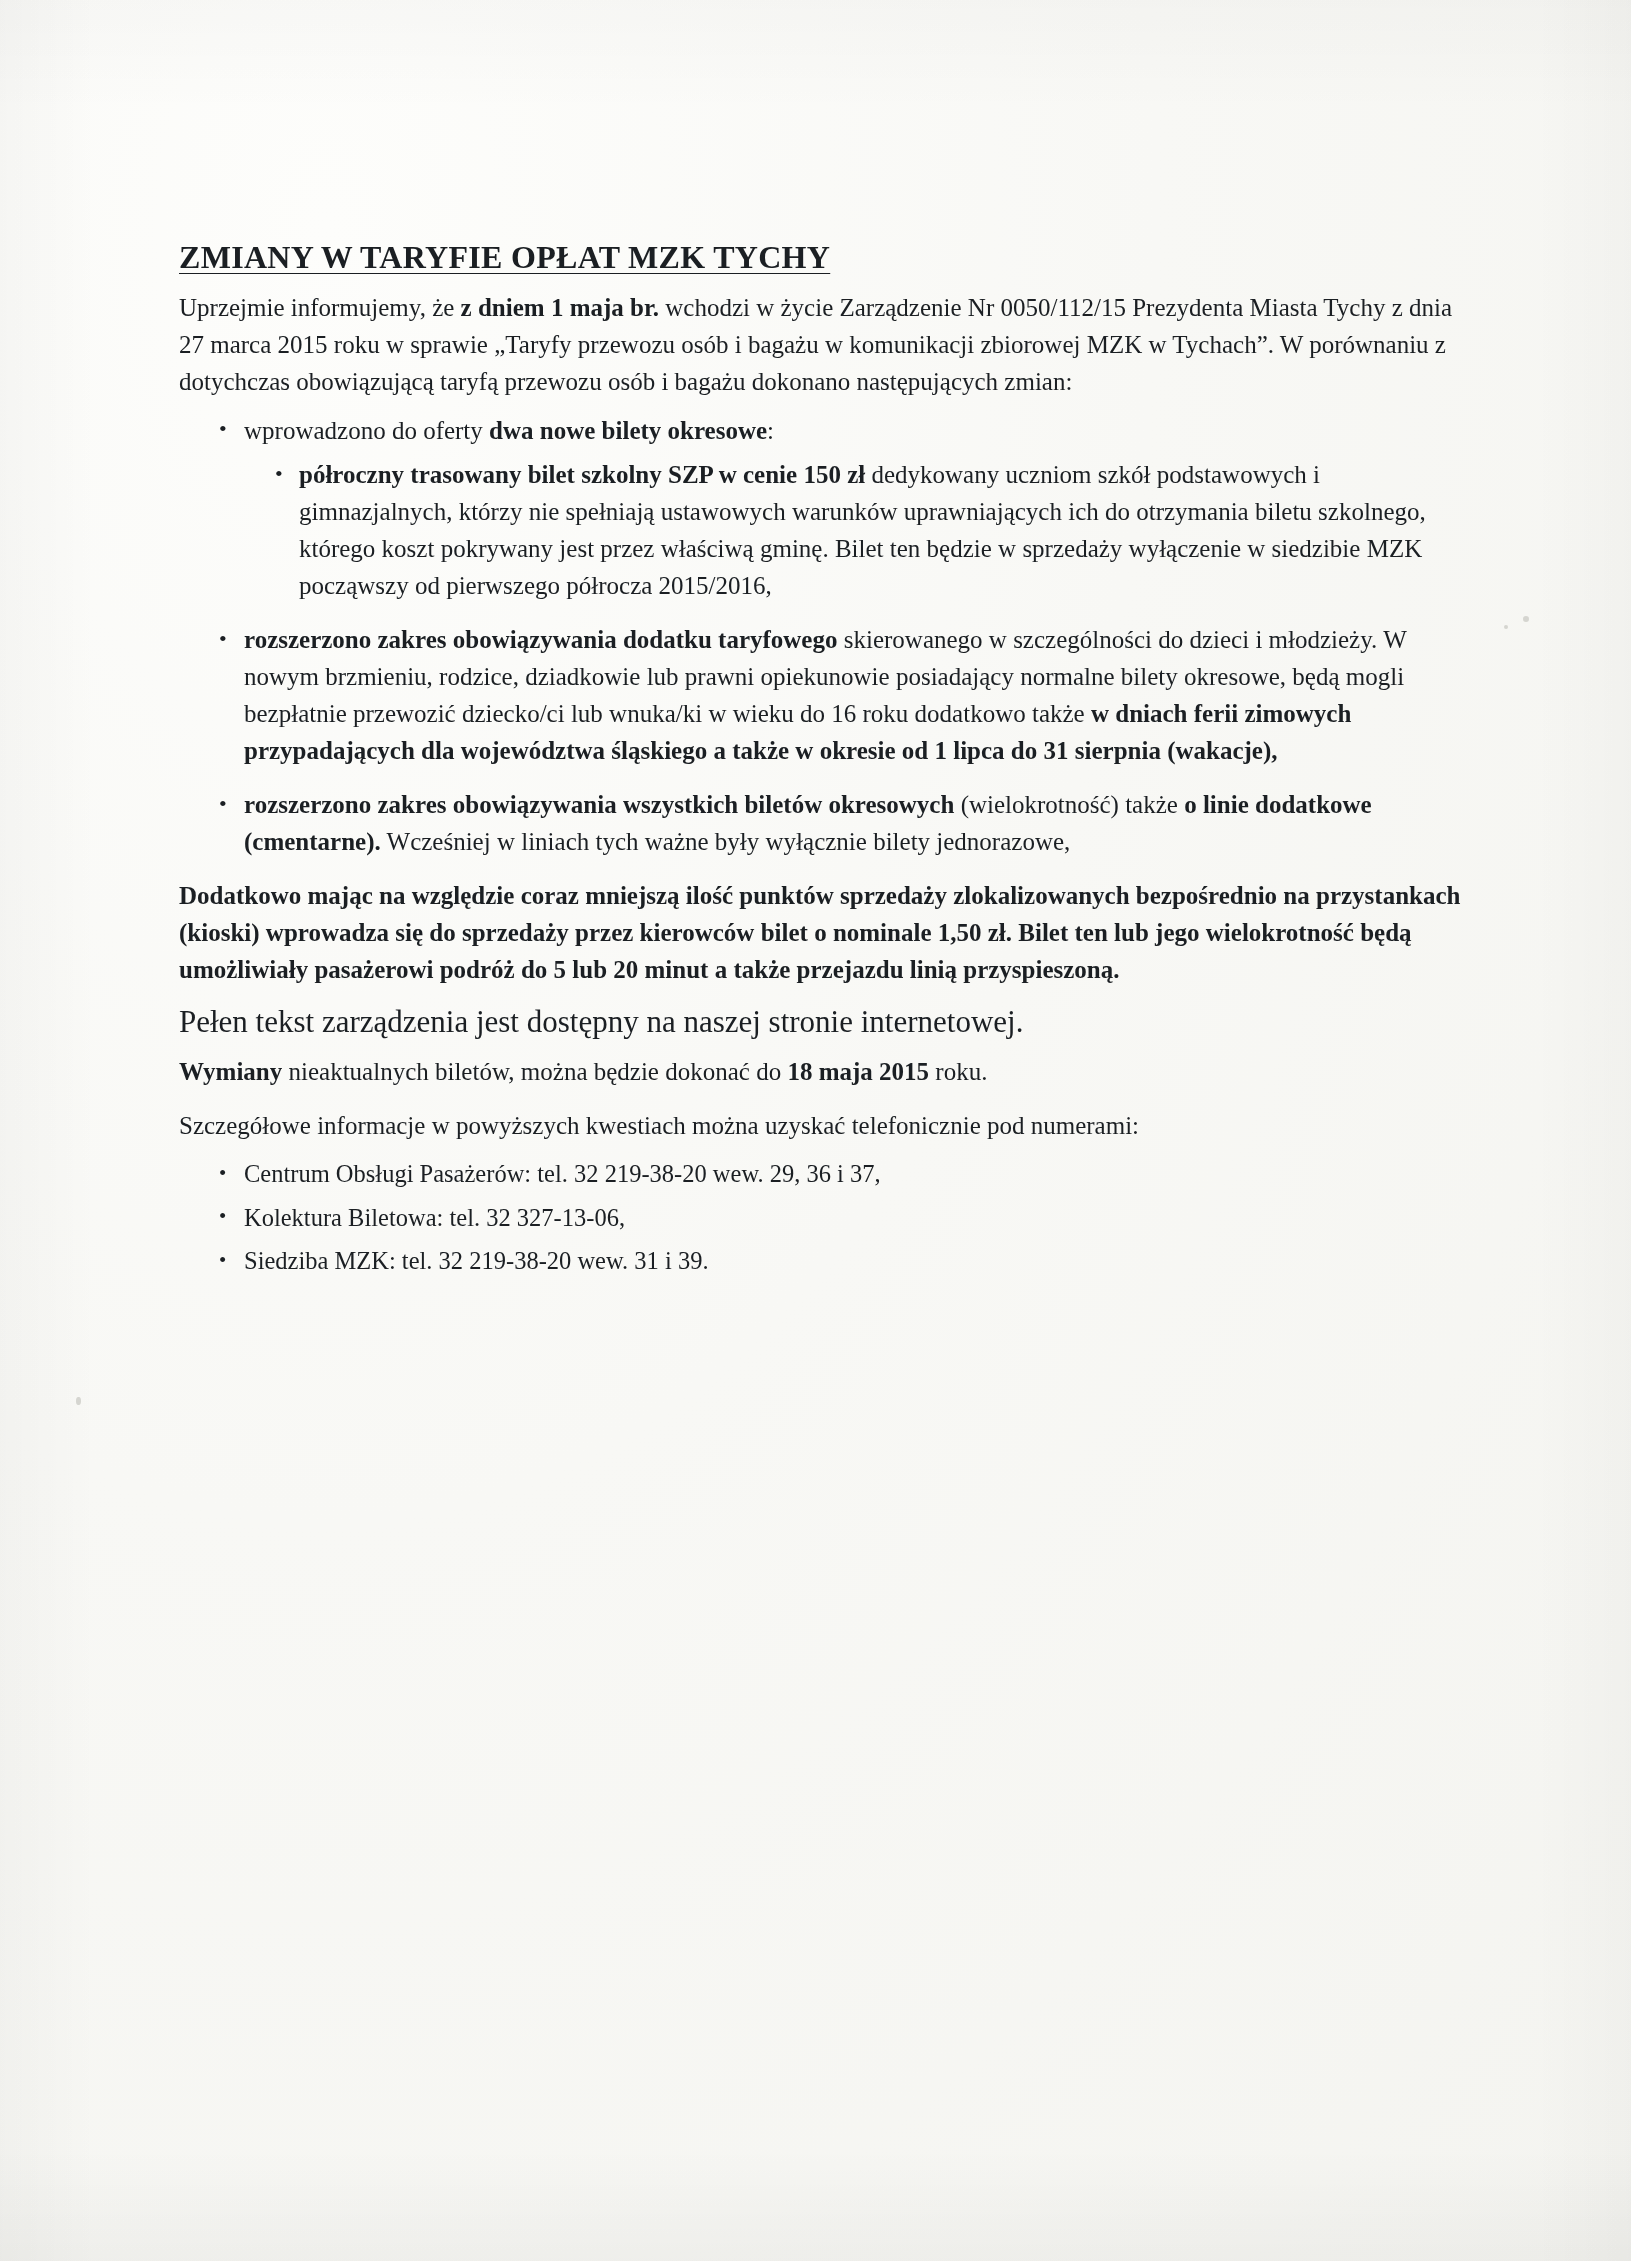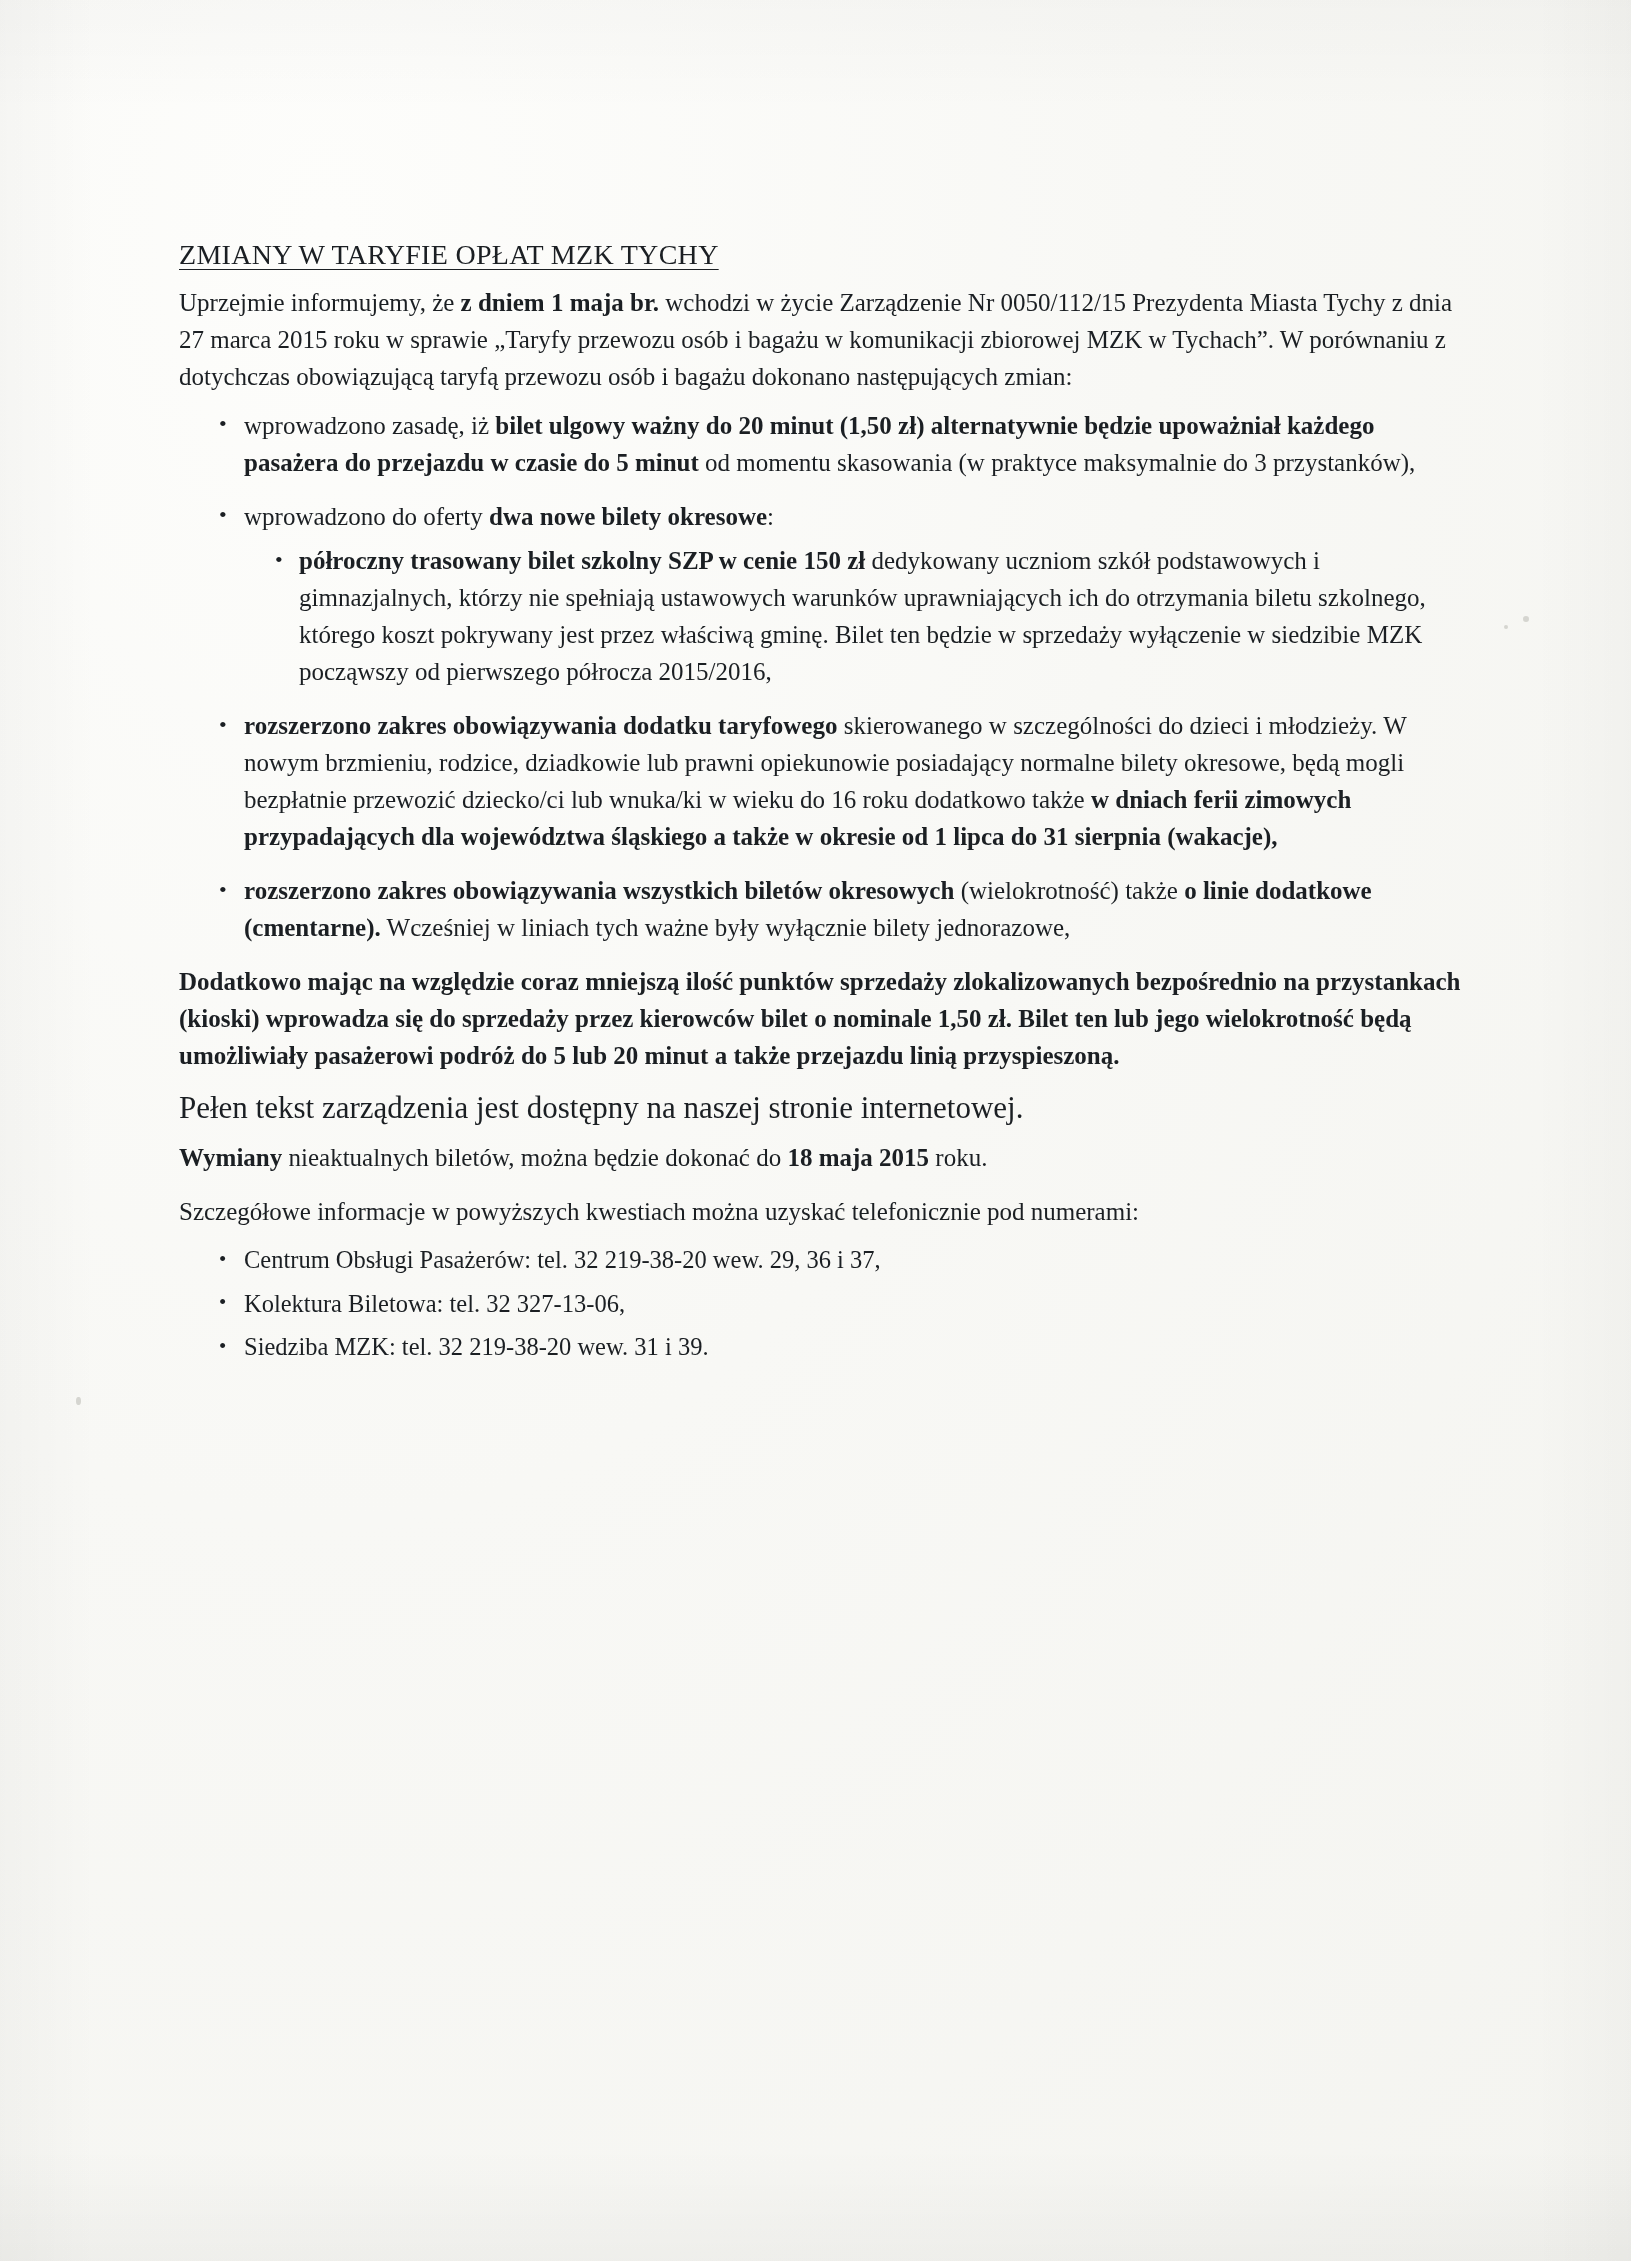--- a/index.html
+++ b/index.html
@@ -30,22 +30,22 @@
       linear-gradient(180deg, rgba(0,0,0,0.02) 0%, rgba(0,0,0,0) 5%, rgba(0,0,0,0) 95%, rgba(0,0,0,0.03) 100%);
     pointer-events: none;
   }
   .content {
     position: absolute;
     left: 179px;
     top: 239px;
     width: 1284px;
   }
   h1.doc-title {
-    font-size: 28px;
-    font-weight: normal;
+    font-size: 32px;
+    font-weight: bold;
     letter-spacing: 0.3px;
     margin: 0 0 13px 0;
     text-decoration: underline;
     text-underline-offset: 4.5px;
     text-decoration-thickness: 1.3px;
   }
   p.para {
     font-size: 25px;
     line-height: 37px;
     margin: 0 0 11.6px 0;
@@ -149,23 +149,20 @@
   <div class="content">
 
     <h1 class="doc-title">ZMIANY W TARYFIE OPŁAT MZK TYCHY</h1>
 
     <p class="para intro">
       <span>Uprzejmie informujemy, że </span><b>z dniem 1 maja br.</b><span> wchodzi w życie Zarządzenie Nr 0050/112/15 Prezydenta Miasta Tychy z dnia 27 marca 2015 roku w sprawie „Taryfy przewozu osób i bagażu w komunikacji zbiorowej MZK w Tychach”. W porównaniu z dotychczas obowiązującą taryfą przewozu osób i bagażu dokonano następujących zmian:</span>
     </p>
 
     <ul class="lvl1">
 
-      <li>
-        <span>wprowadzono zasadę, iż </span><b>bilet ulgowy ważny do 20 minut (1,50 zł) alternatywnie będzie upoważniał każdego pasażera do przejazdu w czasie do 5 minut</b><span> od momentu skasowania (w praktyce maksymalnie do 3 przystanków),</span>
-      </li>
 
       <li>
         <span>wprowadzono do oferty </span><b>dwa nowe bilety okresowe</b><span>:</span>
 
         <ul class="lvl2">
           <li>
             <b>półroczny trasowany bilet szkolny SZP w cenie 150 zł</b><span> dedykowany uczniom szkół podstawowych i gimnazjalnych, którzy nie spełniają ustawowych warunków uprawniających ich do otrzymania biletu szkolnego, którego koszt pokrywany jest przez właściwą gminę. Bilet ten będzie w sprzedaży wyłączenie w siedzibie MZK począwszy od pierwszego półrocza 2015/2016,</span>
           </li>
         </ul>
       </li>

